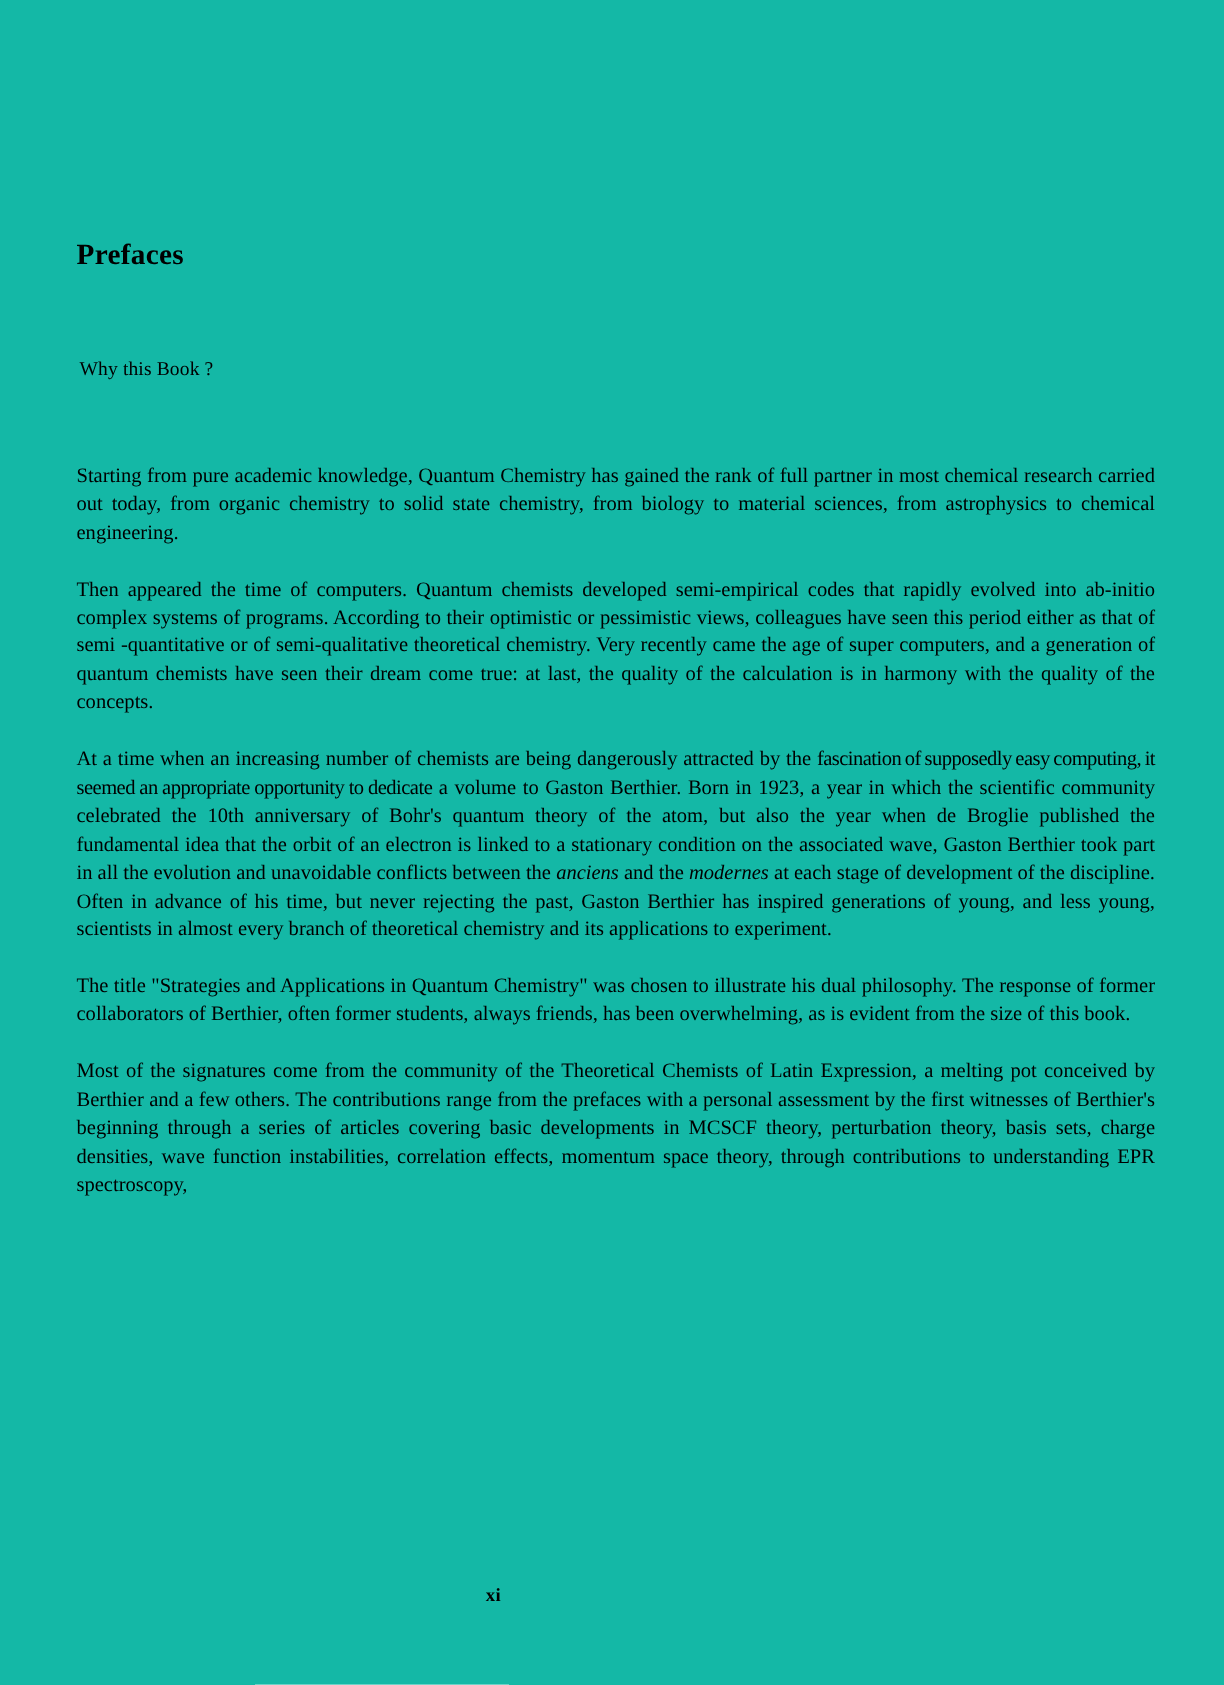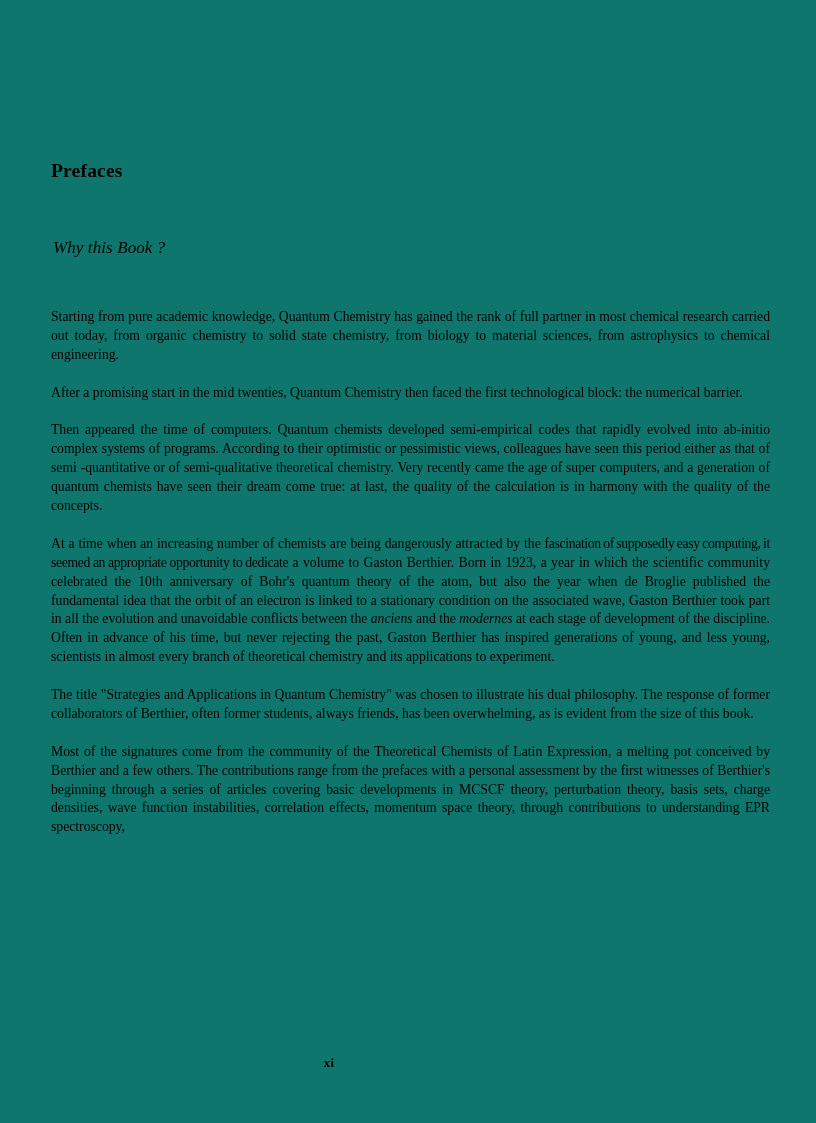--- a/index.html
+++ b/index.html
@@ -11,42 +11,41 @@
     width: 816px;
     height: 1123px;
     position: relative;
     font-family: "Liberation Serif", "DejaVu Serif", serif;
     color: #000000;
     overflow: hidden;
   }
   .page {
     position: absolute;
     inset: 0;
-    background: #0f766e;
+    background: #14b8a6;
   }
   .content {
     position: absolute;
     left: 51px;
     top: 0;
     width: 719px;
   }
   .page-heading {
     font-size: 19.5px;
     font-weight: bold;
     letter-spacing: 0.2px;
     margin: 0;
     padding: 0;
     position: absolute;
     top: 160px;
     left: 0;
     line-height: 1.1;
   }
   .section-subtitle {
-    font-size: 17px;
-    font-style: italic;
+    font-size: 13px;
     position: absolute;
     top: 239px;
     left: 2px;
     line-height: 1.1;
     letter-spacing: 0.1px;
   }
   .body-block {
     position: absolute;
     top: 308px;
     left: 0;
@@ -94,21 +93,20 @@
 
     <h1 class="page-heading">Prefaces</h1>
 
     <div class="section-subtitle">Why this Book ?</div>
 
     <div class="body-block">
 
       <p class="para">Starting from pure academic knowledge, Quantum Chemistry has gained the rank of full partner in most chemical research carried out today, from organic chemistry to solid state chemistry, from biology to material sciences, from astrophysics to chemical engineering.</p>
 
 
-      <p class="para">After a promising start in the mid twenties, Quantum Chemistry then faced the first technological block: the numerical barrier.</p>
 
 
       <p class="para">Then appeared the time of computers. Quantum chemists developed semi-empirical codes that rapidly evolved into ab-initio complex systems of programs. According to their optimistic or pessimistic views, colleagues have seen this period either as that of semi -quantitative or of semi-qualitative theoretical chemistry. Very recently came the age of super computers, and a generation of quantum chemists have seen their dream come true: at last, the quality of the calculation is in harmony with the quality of the concepts.</p>
 
       <p class="para"><span>At a time when an increasing number of chemists are being dangerously attracted by the </span><span class="squeeze">fascination of supposedly easy computing, it seemed an appropriate opportunity to dedicate</span><span> a volume to Gaston Berthier. Born in 1923, a year in which the scientific community celebrated the 10th anniversary of Bohr's quantum theory of the atom, but also the year when de Broglie published the fundamental idea that the orbit of an electron is linked to a stationary condition on the associated wave, Gaston Berthier took part in all the evolution and unavoidable conflicts between the </span><em>anciens</em><span> and the </span><em>modernes</em><span> at each stage of development of the discipline. Often in advance of his time, but never rejecting the past, Gaston Berthier has inspired generations of young, and less young, scientists in almost every branch of theoretical chemistry and its applications to experiment.</span></p>
 
       <p class="para">The title "Strategies and Applications in Quantum Chemistry" was chosen to illustrate his dual philosophy. The response of former collaborators of Berthier, often former students, always friends, has been overwhelming, as is evident from the size of this book.</p>
 
       <p class="para">Most of the signatures come from the community of the Theoretical Chemists of Latin Expression, a melting pot conceived by Berthier and a few others. The contributions range from the prefaces with a personal assessment by the first witnesses of Berthier's beginning through a series of articles covering basic developments in MCSCF theory, perturbation theory, basis sets, charge densities, wave function instabilities, correlation effects, momentum space theory, through contributions to understanding EPR spectroscopy,</p>
 

